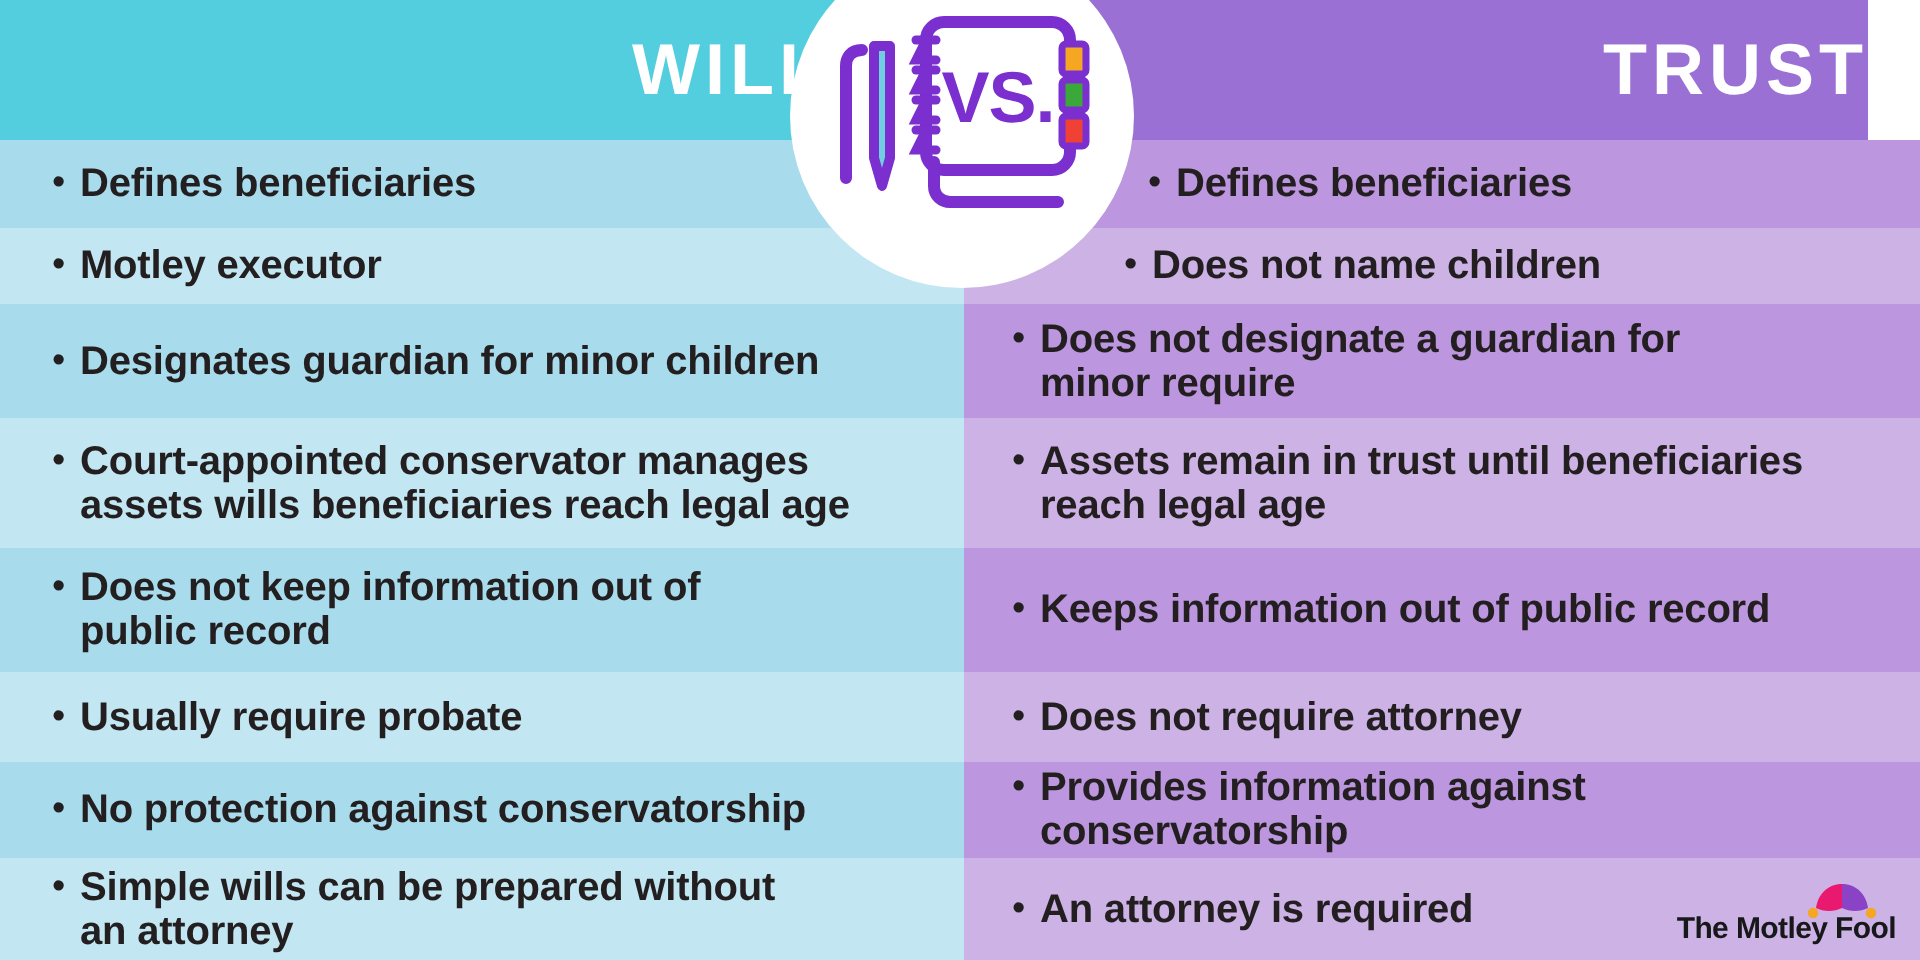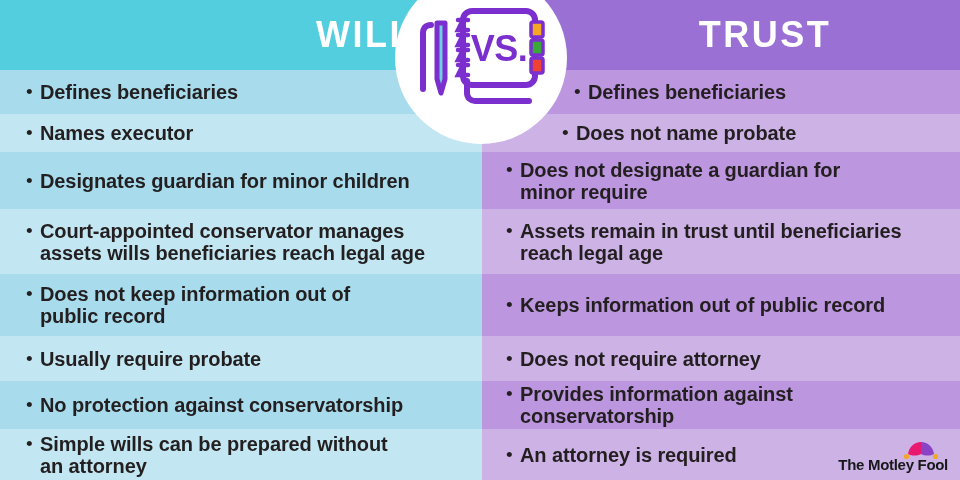--- a/index.html
+++ b/index.html
@@ -37,24 +37,24 @@
   }
   .header-left {
     left: 0;
     width: 482px;
     background: #53cede;
     justify-content: flex-end;
     padding-right: 68px;
     box-sizing: border-box;
   }
   .header-right {
-    left: 482px;
+    left: 456px;
     width: 478px;
     background: #9b70d5;
-    justify-content: center;
+    justify-content: flex-end;
     padding-left: 88px;
     box-sizing: border-box;
   }
   .header-title {
     color: #ffffff;
     font-size: 36px;
     font-weight: bold;
     letter-spacing: 2.5px;
     line-height: 1;
   }
@@ -161,21 +161,21 @@
   <div class="rows rows-left">
     <div class="row shade-a" style="height:44px">
       <div class="bullet-line">
         <span class="bullet-dot">•</span>
         <span class="bullet-text">Defines beneficiaries</span>
       </div>
     </div>
     <div class="row shade-b" style="height:38px">
       <div class="bullet-line">
         <span class="bullet-dot">•</span>
-        <span class="bullet-text">Names executor</span>
+        <span class="bullet-text">Motley executor</span>
       </div>
     </div>
     <div class="row shade-a" style="height:57px">
       <div class="bullet-line">
         <span class="bullet-dot">•</span>
         <span class="bullet-text">Designates guardian for minor children</span>
       </div>
     </div>
     <div class="row shade-b" style="height:65px">
       <div class="bullet-line">
@@ -212,21 +212,21 @@
   <div class="rows rows-right">
     <div class="row shade-a" style="height:44px; padding-left:92px">
       <div class="bullet-line">
         <span class="bullet-dot">•</span>
         <span class="bullet-text">Defines beneficiaries</span>
       </div>
     </div>
     <div class="row shade-b" style="height:38px; padding-left:80px">
       <div class="bullet-line">
         <span class="bullet-dot">•</span>
-        <span class="bullet-text">Does not name probate</span>
+        <span class="bullet-text">Does not name children</span>
       </div>
     </div>
     <div class="row shade-a" style="height:57px">
       <div class="bullet-line">
         <span class="bullet-dot">•</span>
         <span class="bullet-text" style="max-width:330px">Does not designate a guardian for minor require</span>
       </div>
     </div>
     <div class="row shade-b" style="height:65px">
       <div class="bullet-line">

